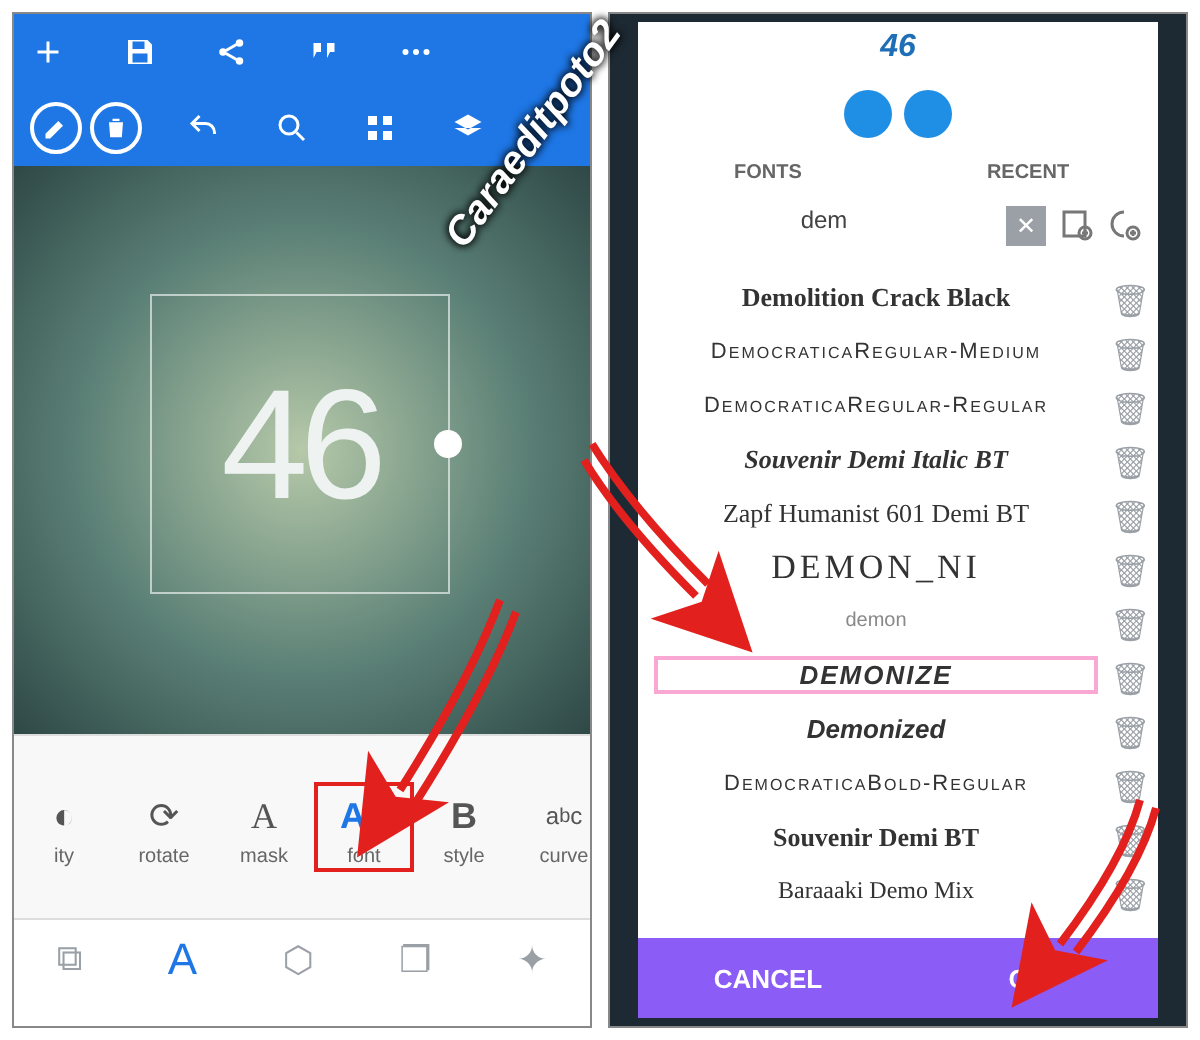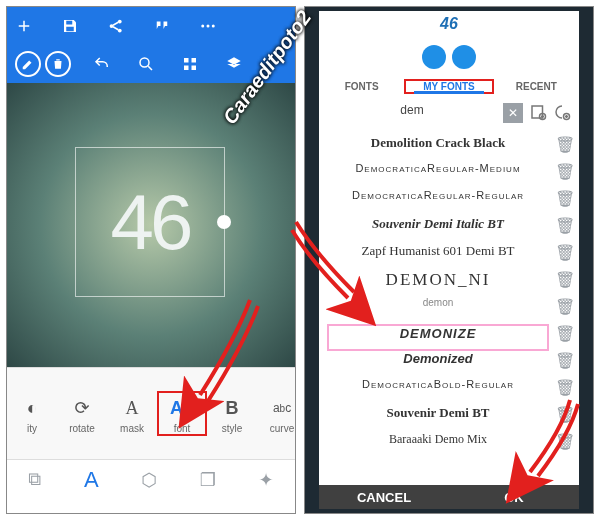--- a/index.html
+++ b/index.html
@@ -40,25 +40,25 @@
   .head-num{position:absolute;top:4px;left:50%;transform:translateX(-50%);font-size:16px;font-style:italic;font-weight:700;color:#1e6fb5}
   .tabs{display:flex;height:34px;align-items:center;font-size:10px;font-weight:700;color:#666}
   .tabs>div{flex:1;text-align:center}
   .tabs .mid{color:#1f77e6;border:2px solid #e2201e;position:relative}
   .tabs .mid::after{content:"";position:absolute;left:8px;right:8px;bottom:-2px;height:3px;background:#1f77e6}
   .search-row{display:flex;align-items:flex-start;height:32px;padding:0 8px;gap:6px}
   .search-row input{flex:1;border:none;outline:none;font-size:12px;color:#444;text-align:center}
   .sq{width:20px;height:20px;background:#9aa0a6;display:flex;align-items:center;justify-content:center;color:#fff;font-size:12px}
   .mini{width:18px;height:18px;display:inline-block;color:#777}
   .font-list{flex:1;overflow:hidden}
-  .frow{display:flex;height:27px;padding:0 8px;gap:6px}
+  .frow{display:flex;align-items:center;height:27px;padding:0 8px;gap:6px}
   .fname{flex:1;text-align:center;font-size:13px;color:#333;white-space:nowrap;overflow:hidden}
   .trash{width:16px;height:16px;color:#9aa0a6}
   .demonize{border:2px solid #f9a8d4;font-weight:900;font-style:italic;letter-spacing:1px}
-  .btn-row{height:24px;background:#404040;display:flex;align-items:center;color:#fff;font-size:13px;font-weight:600}
+  .btn-row{height:40px;background:#8b5cf6;display:flex;align-items:center;color:#fff;font-size:13px;font-weight:600}
   .btn-row>div{flex:1;text-align:center}
 
   
   .wm{position:absolute;left:200px;top:56px;color:#fff;font-weight:700;font-size:20px;transform:rotate(-54deg);text-shadow:0 0 4px #000,0 0 4px #000;pointer-events:none;font-style:italic}
 
   
   .overlay{position:absolute;inset:0;pointer-events:none}
 
   svg{display:block}
 </style>
@@ -187,21 +187,20 @@
 </div>
 
 <div class="panel panel-right">
   <div class="dialog">
     <div class="dlg-head">
       <span class="head-num">46</span>
       <div class="two-dots"></div>
     </div>
     <div class="tabs">
       <div>FONTS</div>
-      <div class="mid">MY FONTS</div>
       <div>RECENT</div>
     </div>
     <div class="search-row">
       <input value="dem" style="">
       <span class="sq">✕</span>
       <span class="mini">
           <svg viewBox="0 0 24 24" fill="none" stroke="#777" stroke-width="2">
             <rect x="4" y="4" width="14" height="16"></rect>
             <circle cx="18" cy="18" r="4"></circle>
             <path d="M18 16v4M16 18h4"></path>

